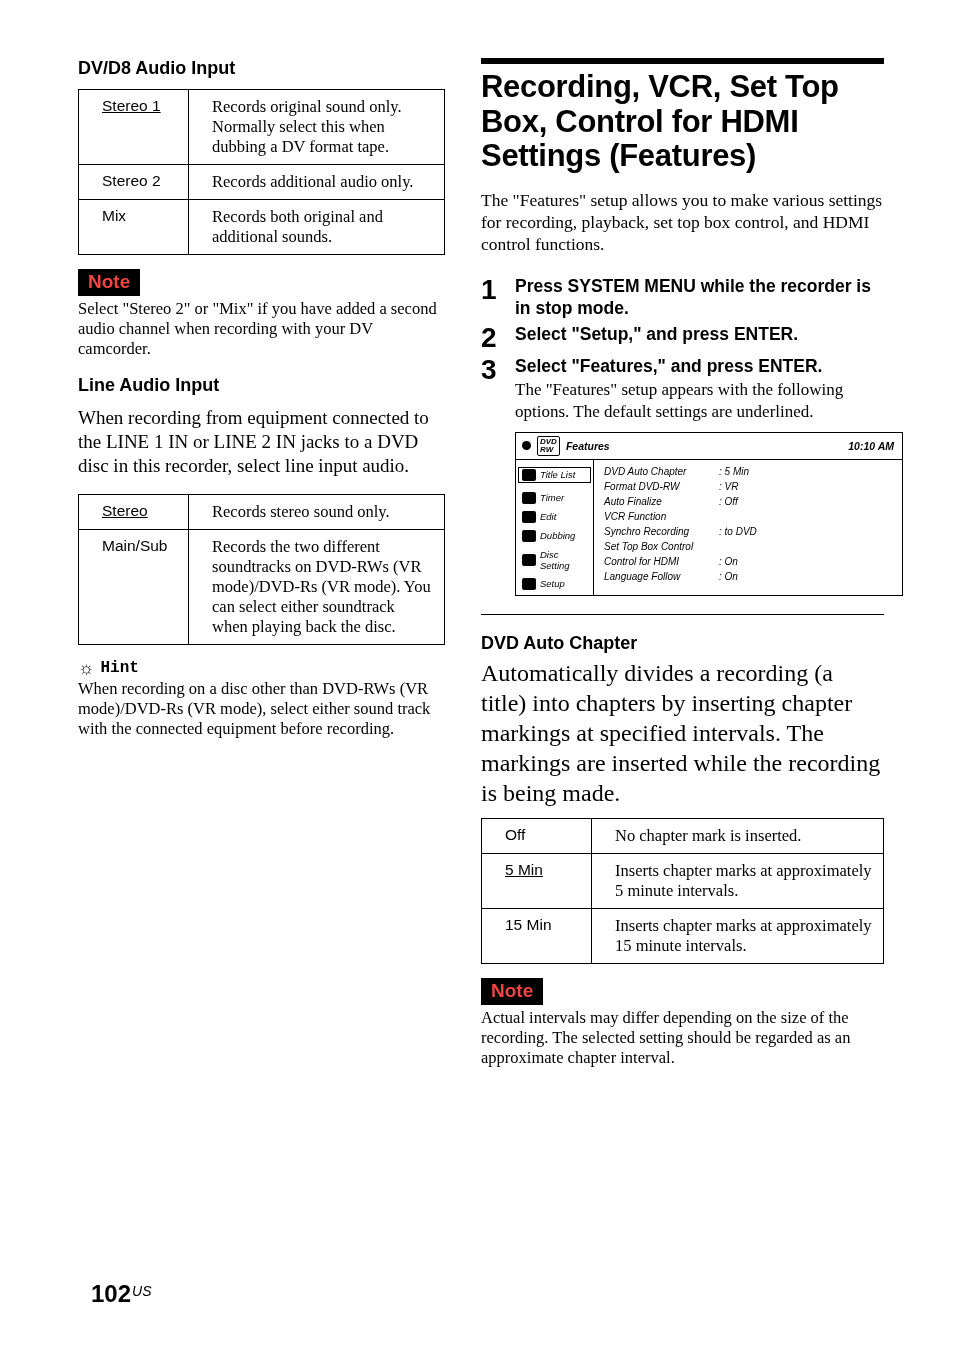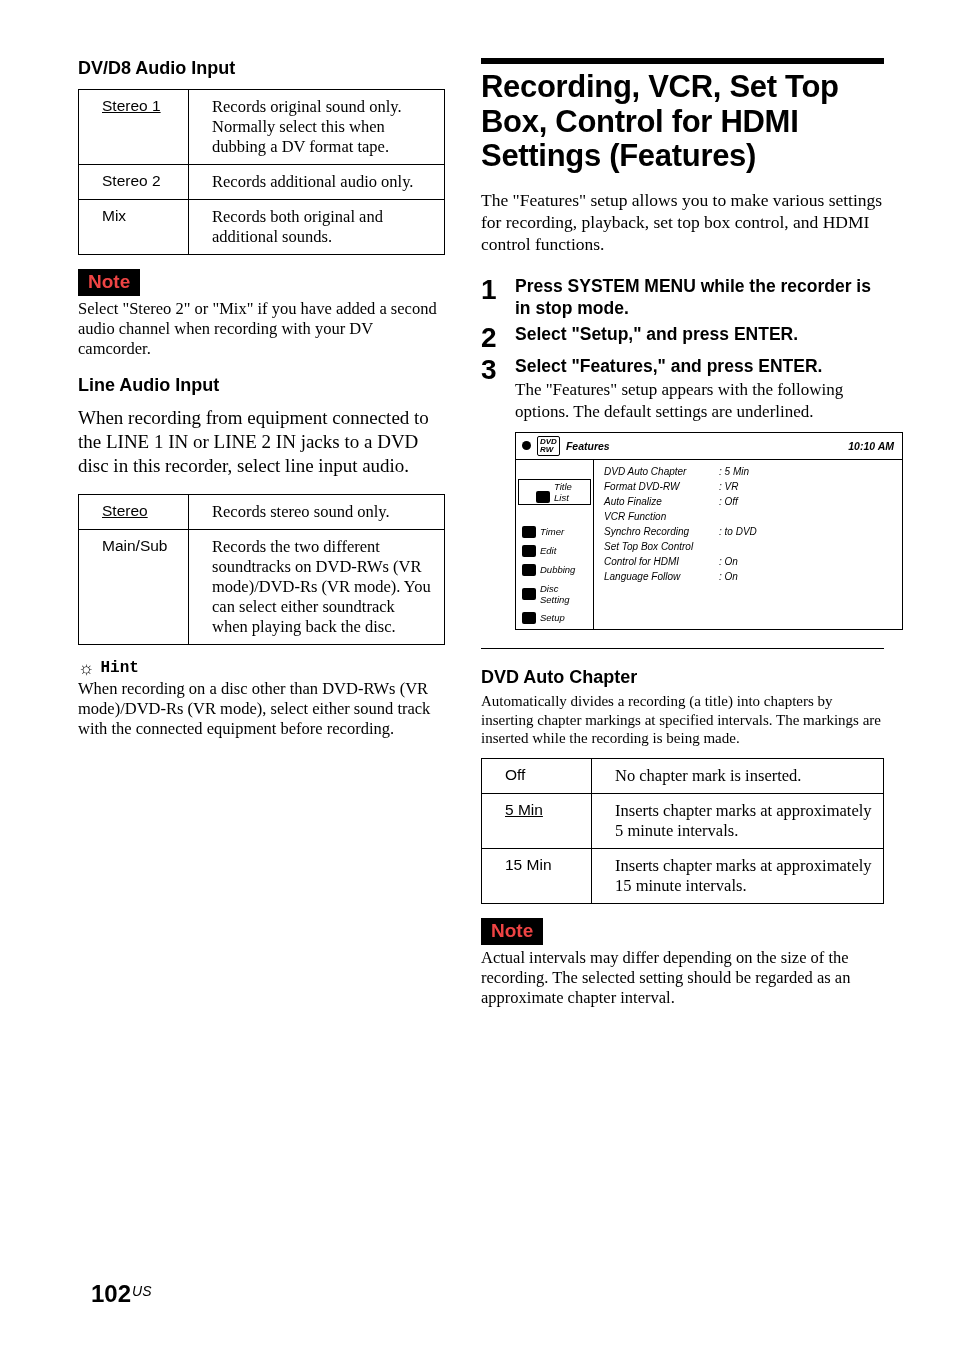--- a/index.html
+++ b/index.html
@@ -169,23 +169,22 @@
     gap: 3px;
   }
   .side-item {
     display: flex; align-items: center; gap: 4px;
     padding: 2px 4px 2px 6px;
     font-size: 9.5px;
   }
   .side-item.sel {
     outline: 1px solid #000;
     outline-offset: -1px;
-    margin: 16px 2px;
-    padding-left: 18px;
-    align-items: flex-end;
+    margin: 4px 2px;
+    padding-left: 4px;
   }
   .sicon {
     width: 14px; height: 12px;
     background: #000;
     border-radius: 2px;
     flex: 0 0 14px;
   }
   .content-pane {
     flex: 1;
     padding: 4px 6px 6px 10px;
@@ -204,21 +203,21 @@
     margin: 6px 0 18px 0;
   }
 
   .dvd-auto-h {
     font-family: Arial, Helvetica, sans-serif;
     font-weight: bold;
     font-size: 18px;
     margin-bottom: 4px;
   }
   .dvd-auto-p {
-    font-size: 15px; line-height: 1.25;
+    font-size: 24px; line-height: 1.25;
     margin-bottom: 10px;
   }
 
   .note2-wrap { margin-top: 14px; }
 
   
   .footer {
     position: absolute;
     left: 91px;
     bottom: 44px;

